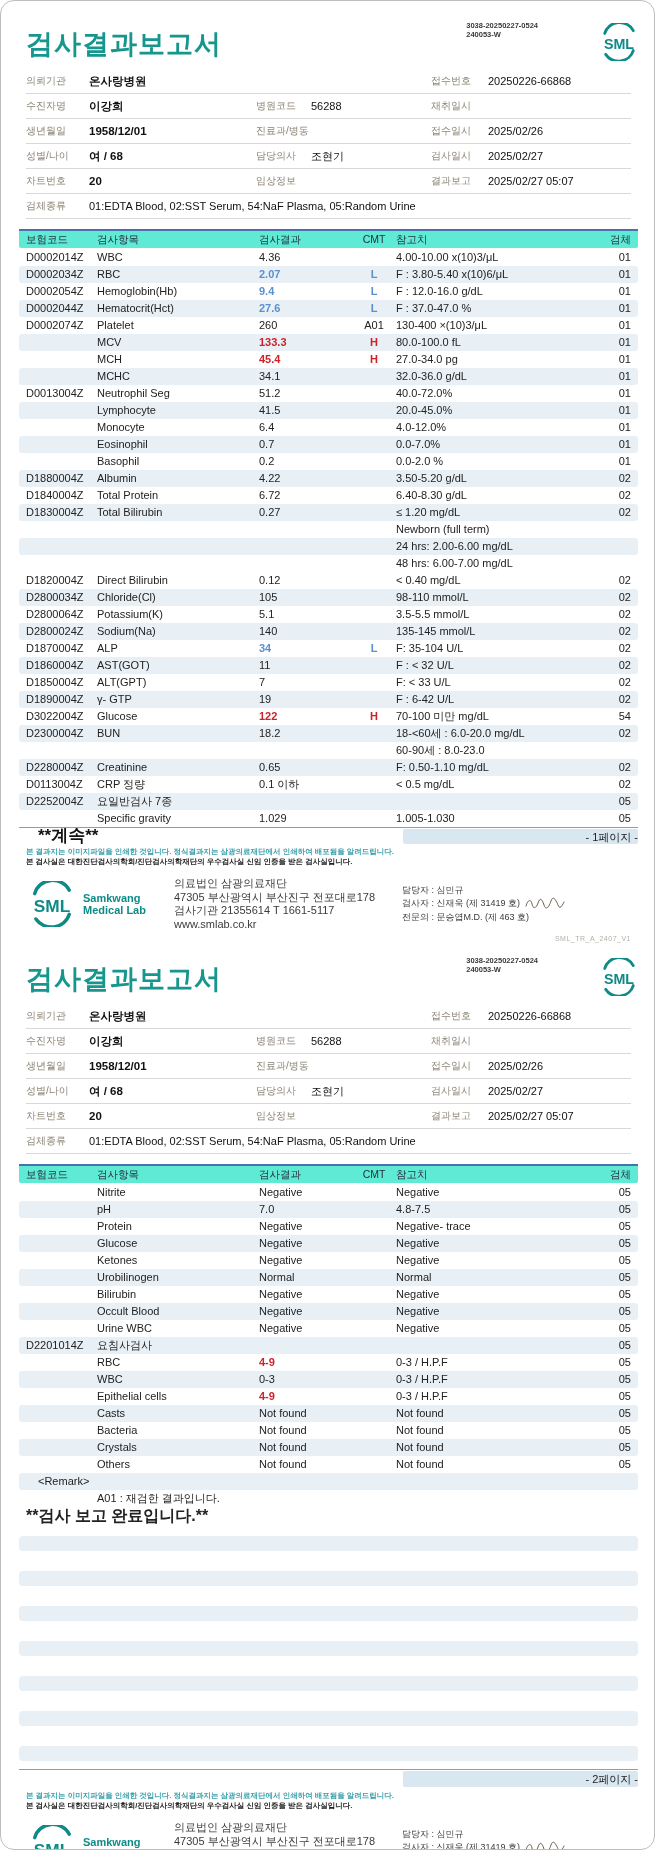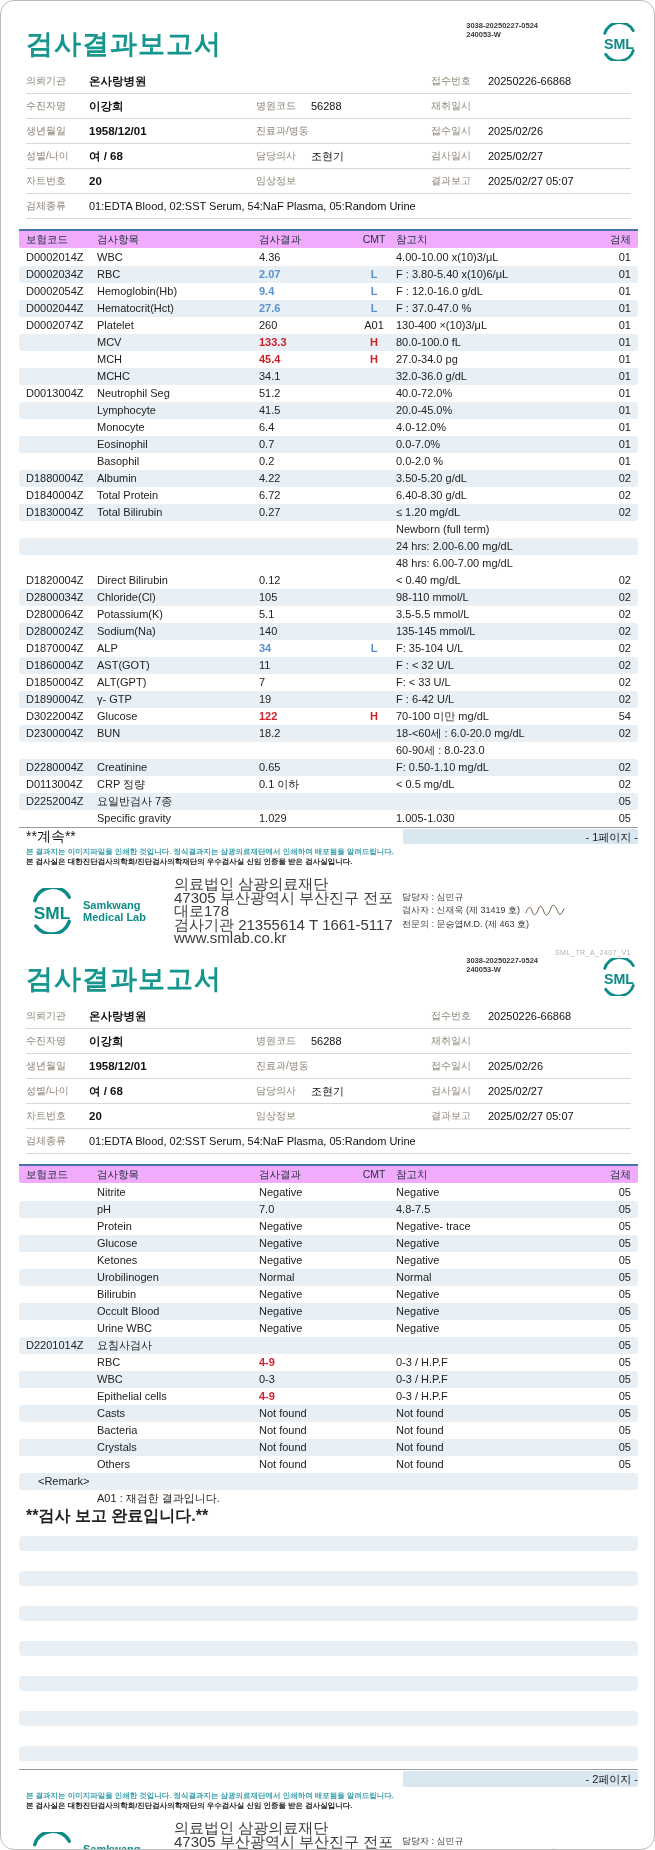--- a/index.html
+++ b/index.html
@@ -22,21 +22,21 @@
   .ig1{width:230px;display:flex;align-items:center;}
   .ig1 .ilabel{width:63px;}
   .ig2{width:175px;display:flex;align-items:center;}
   .ig2 .ilabel{width:55px;}
   .ig3{flex:1;display:flex;align-items:center;}
   .ig3 .ilabel{width:57px;}
   .iwide{display:flex;align-items:center;width:100%;}
   .iwide .ilabel{width:63px;}
 
   
-  .thead{display:flex;height:17px;line-height:17px;font-size:10.5px;color:#24303f;background:#f0abfc;border-top:2px solid #4a72aa;margin:10px -7px 0 -7px;padding:0 7px;border-radius:0 0 2px 2px;}
+  .thead{display:flex;height:17px;line-height:17px;font-size:10.5px;color:#24303f;background:#5eead4;border-top:2px solid #4a72aa;margin:10px -7px 0 -7px;padding:0 7px;border-radius:0 0 2px 2px;}
   .tbody{margin-top:1px;}
   .trow{display:flex;height:17px;line-height:17px;font-size:11px;margin:0 -7px;padding:0 7px;}
   .trow.alt{background:#e8f0f6;border-radius:3px;}
   .c-code{width:71px;}
   .c-item{width:162px;}
   .c-result{width:97px;}
   .c-cmt{width:36px;text-align:center;}
   .c-ref{flex:1;padding-left:4px;}
   .c-spec{width:30px;text-align:right;}
   .low{color:#5b8fd0;font-weight:bold;}
@@ -47,34 +47,34 @@
   .remark-text{padding-left:71px;font-size:11px;}
   .complete-text{font-size:16px;font-weight:bold;}
 
   
   .stripes{margin-top:12px;}
   .stripe{height:15px;background:#e8f0f6;border-radius:4px;margin:0 -7px 20px -7px;}
   .stripe:last-child{margin-bottom:0;}
 
   
   .cont{position:relative;border-top:1px solid #9a9a9a;margin:0 -7px;height:16px;line-height:16px;}
-  .cont-label{padding-left:7px;font-size:14px;font-weight:normal;color:#111;}
+  .cont-label{padding-left:7px;font-size:17px;font-weight:bold;color:#111;margin-left:12px;}
   .band{position:relative;border-top:1px solid #9a9a9a;margin:8px -7px 4px -7px;height:17px;}
   .band-fill{position:absolute;right:0;top:1px;bottom:0;width:235px;background:#d9e7f1;display:flex;align-items:center;justify-content:flex-end;font-size:11px;color:#222;box-sizing:border-box;border-radius:2px;}
 
   
   .fine{margin-top:3px;}
   .fine1{font-size:7.5px;font-weight:bold;color:#3aa0ad;line-height:9.5px;}
   .fine2{font-size:7.5px;font-weight:bold;color:#222;line-height:9.5px;}
 
   
   .footer{display:flex;margin-top:11px;align-items:center;}
   .f-logo{width:148px;display:flex;align-items:center;gap:5px;}
   .f-name{font-size:11px;font-weight:bold;color:#0e8b87;line-height:12px;}
-  .f-addr{width:228px;font-size:15px;color:#3b3b3b;line-height:13.5px;}
+  .f-addr{width:228px;font-size:11px;color:#3b3b3b;line-height:13.5px;}
   .f-staff{flex:1;font-size:9px;color:#3b3b3b;line-height:13.5px;position:relative;}
   .sig{vertical-align:middle;margin-left:4px;}
   .version{text-align:right;font-size:7px;color:#b5b0a6;letter-spacing:0.5px;margin-top:4px;}
 </style>
 </head>
 <body>
 
 <div class="canvas">
 
   <div class="sheet" id="sheet1">

